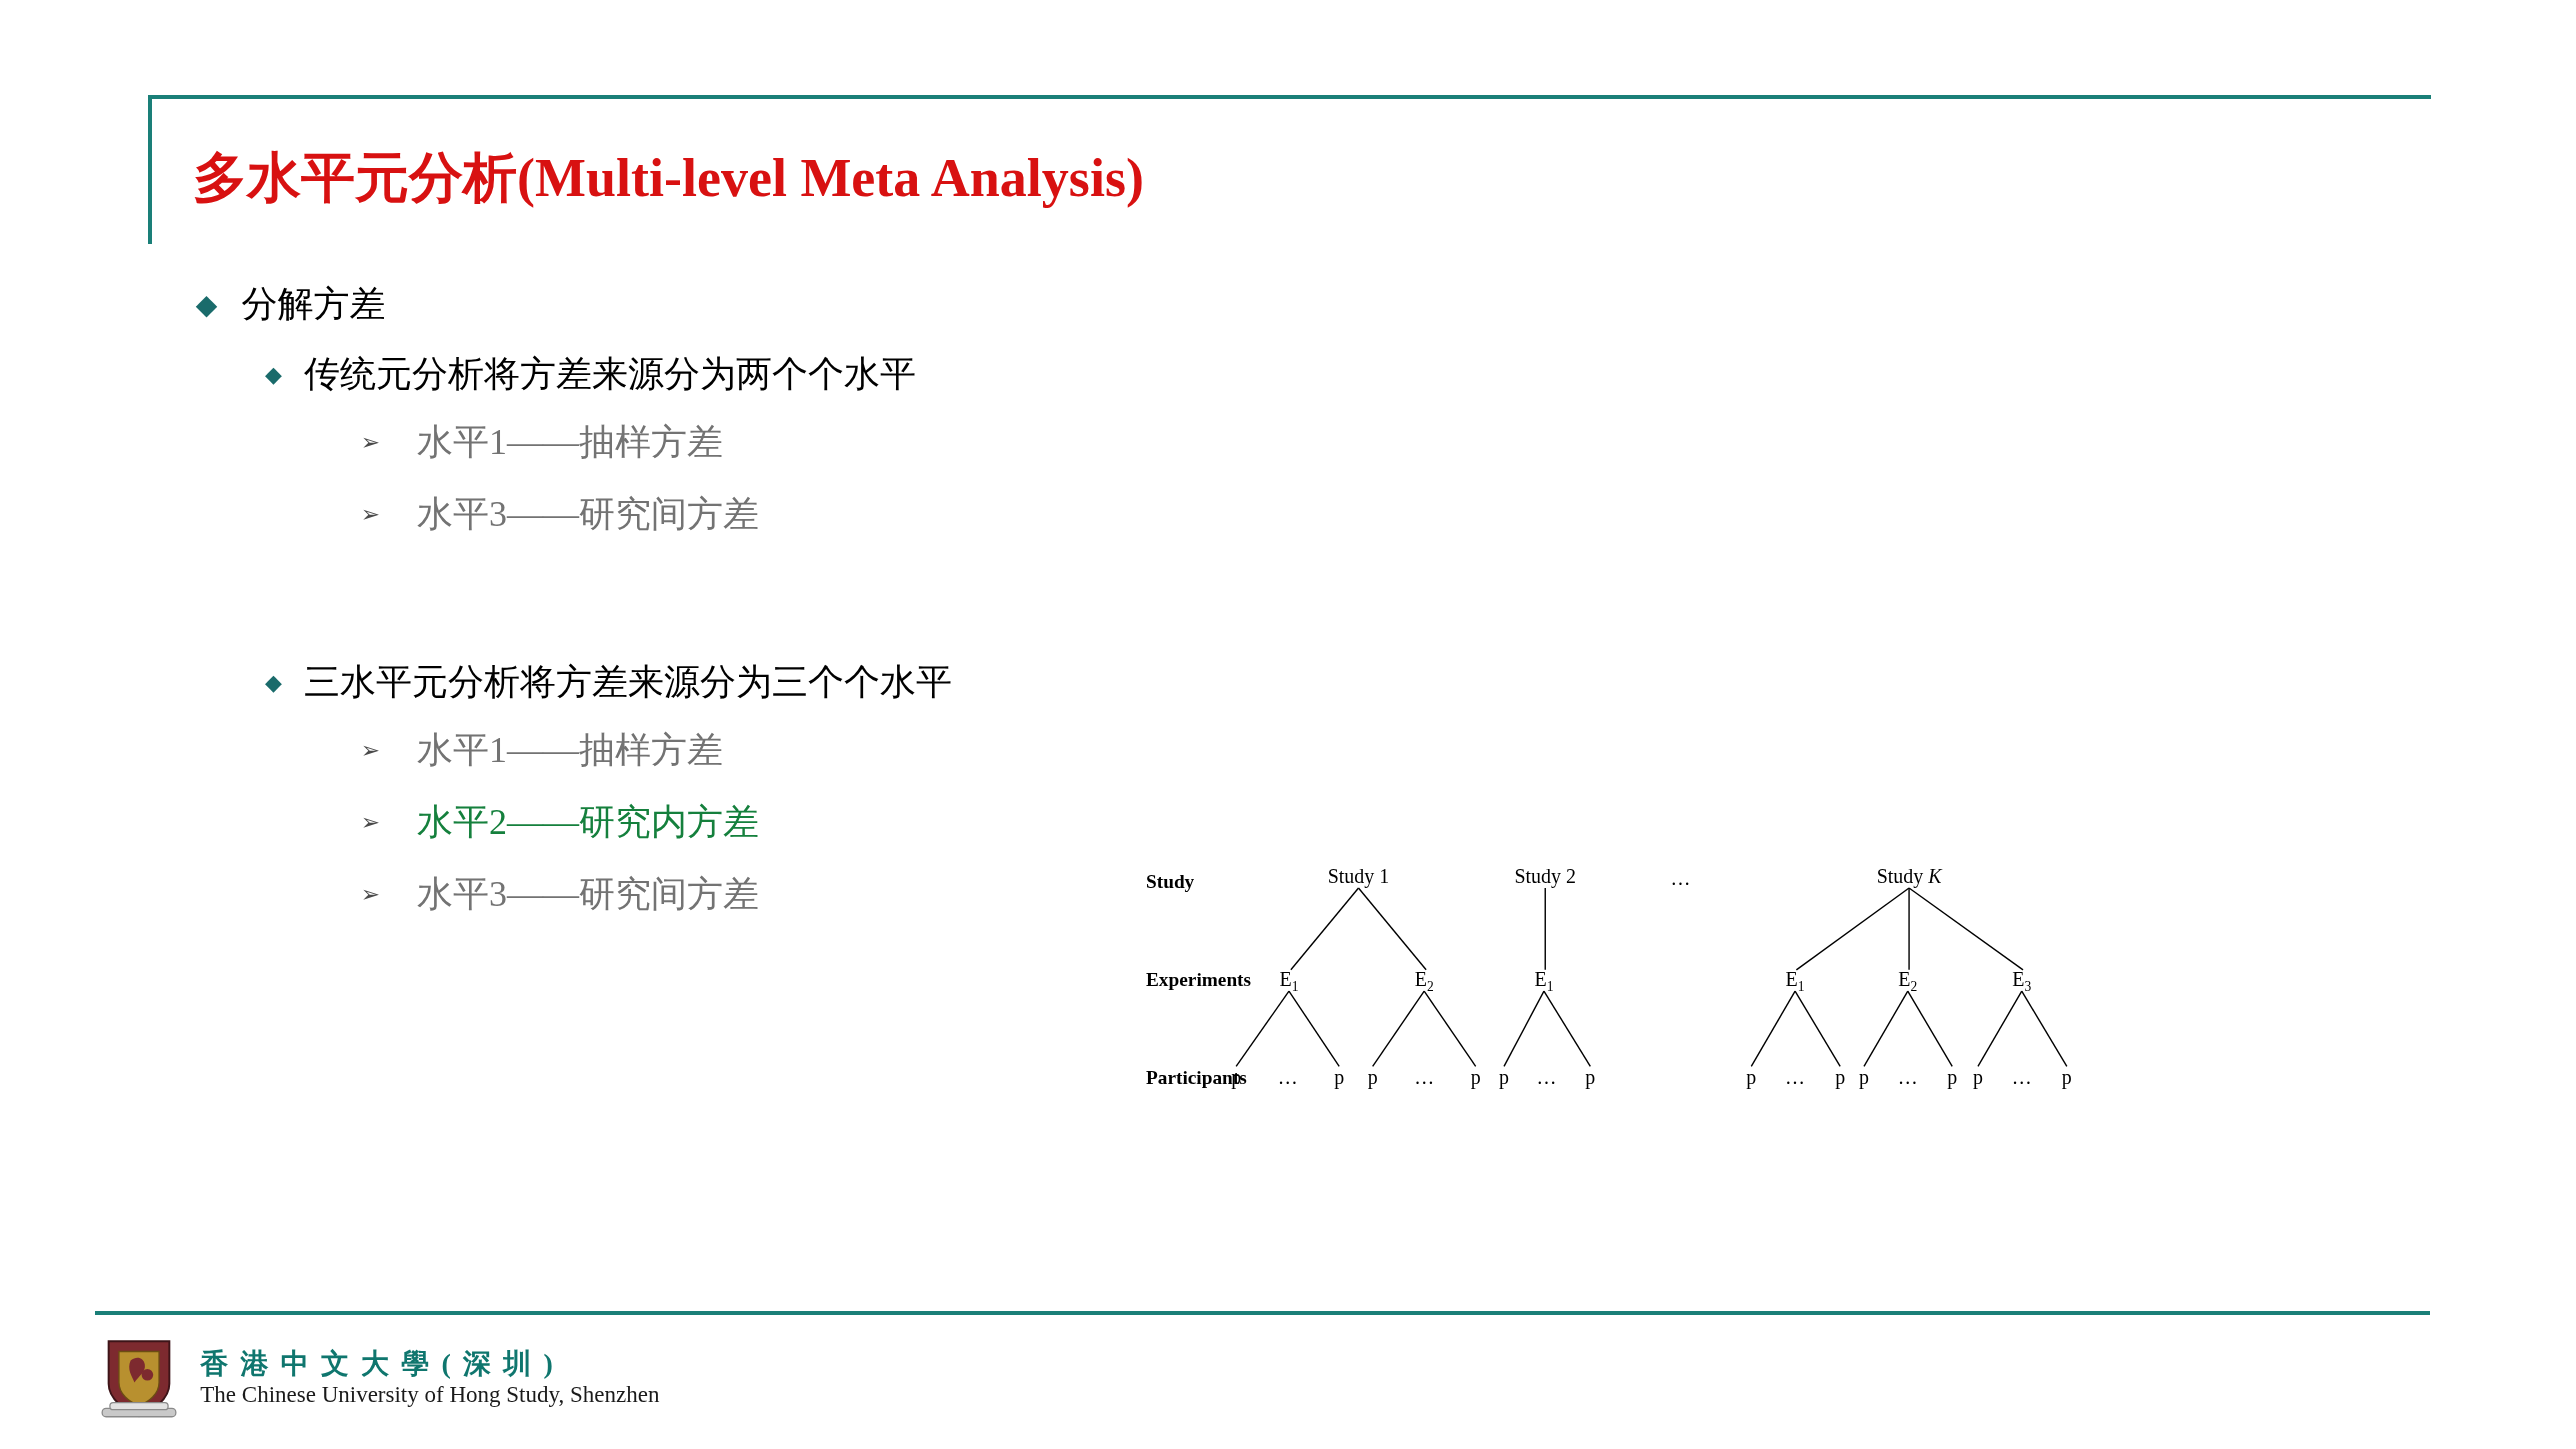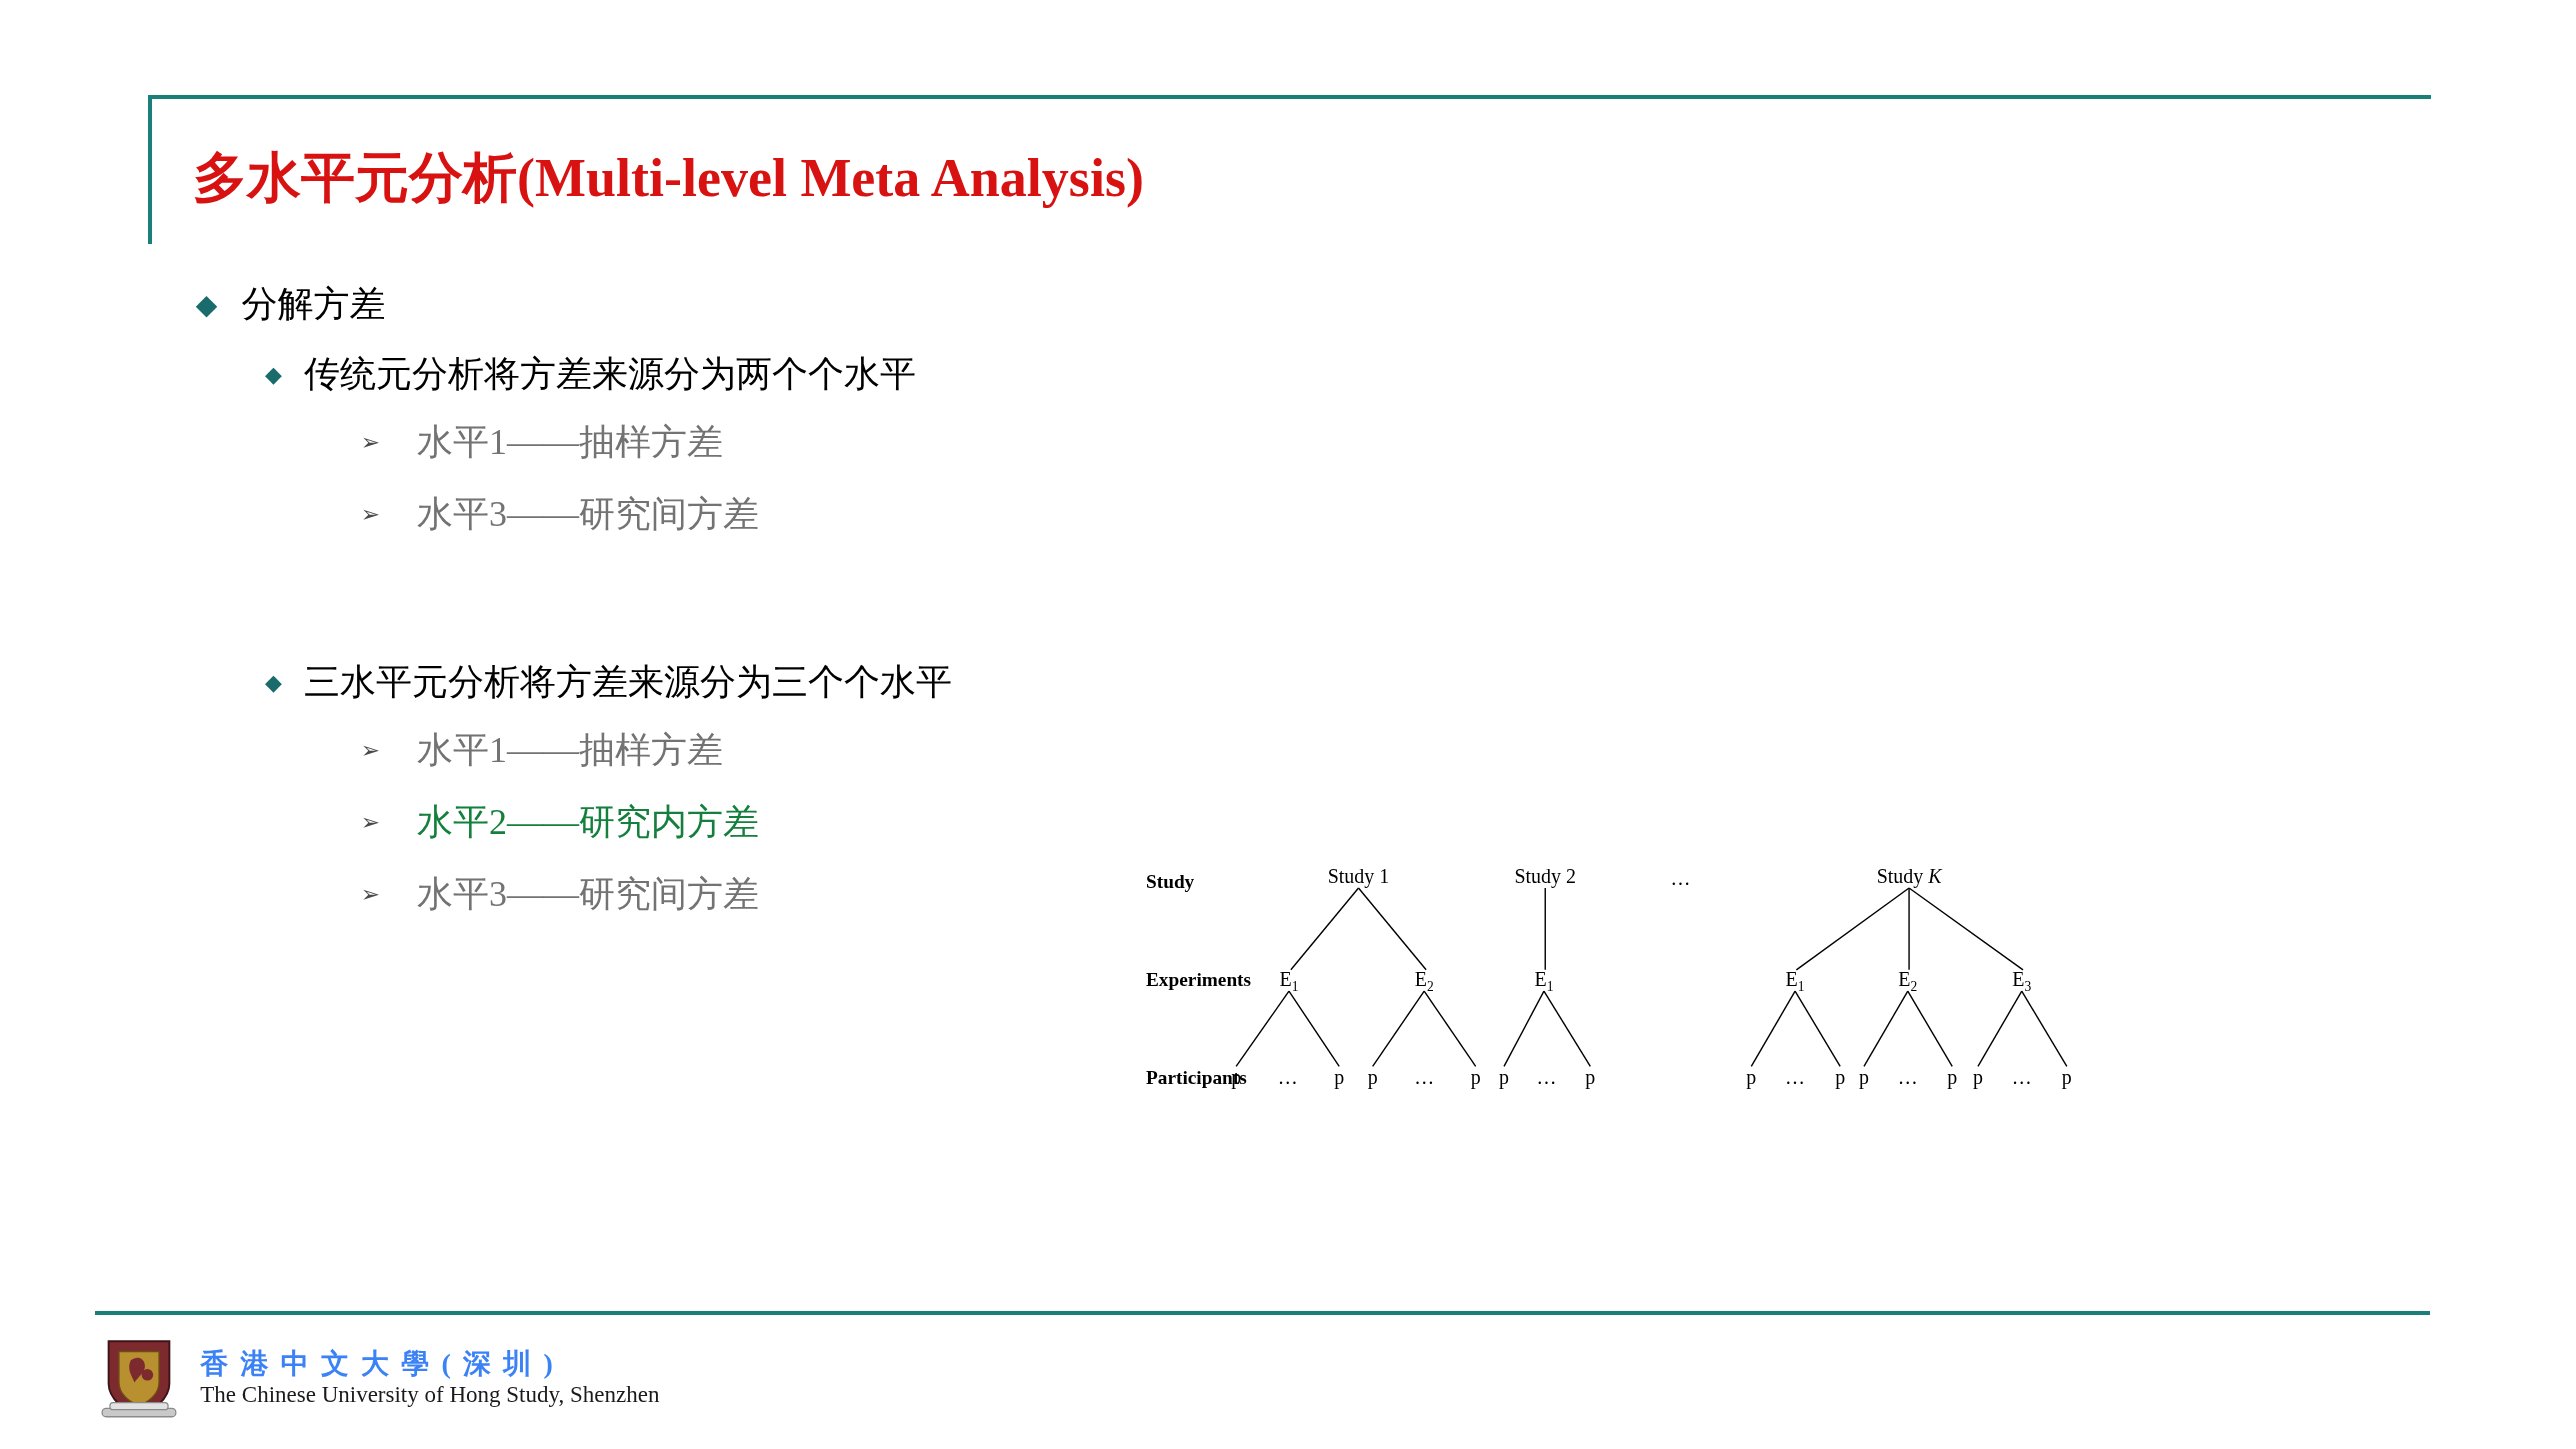--- a/index.html
+++ b/index.html
@@ -161,21 +161,21 @@
     flex: 0 0 auto;
     position: relative;
   }
   .footer-text {
     margin-left: 19.3px;
     line-height: 1.25;
   }
   .footer-cn {
     font-size: 28px;
     font-weight: bold;
-    color: #3b82f6;
+    color: #0f766e;
     letter-spacing: 2.6px;
     font-family: "Liberation Serif", serif;
   }
   .footer-en {
     font-size: 23px;
     color: #1a1a1a;
     font-family: "Liberation Serif", serif;
   }
 </style>
 </head>

